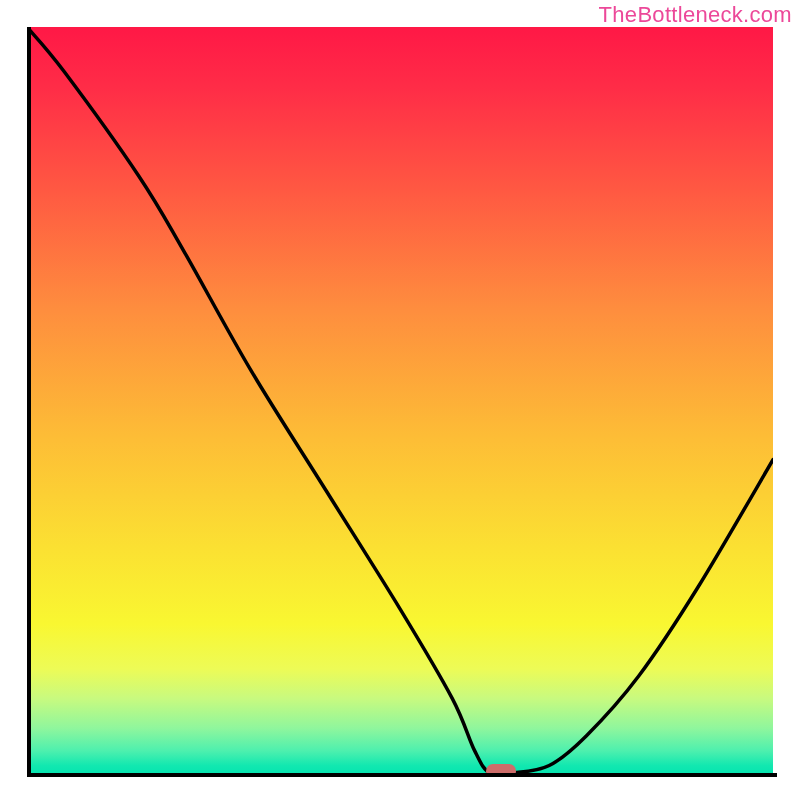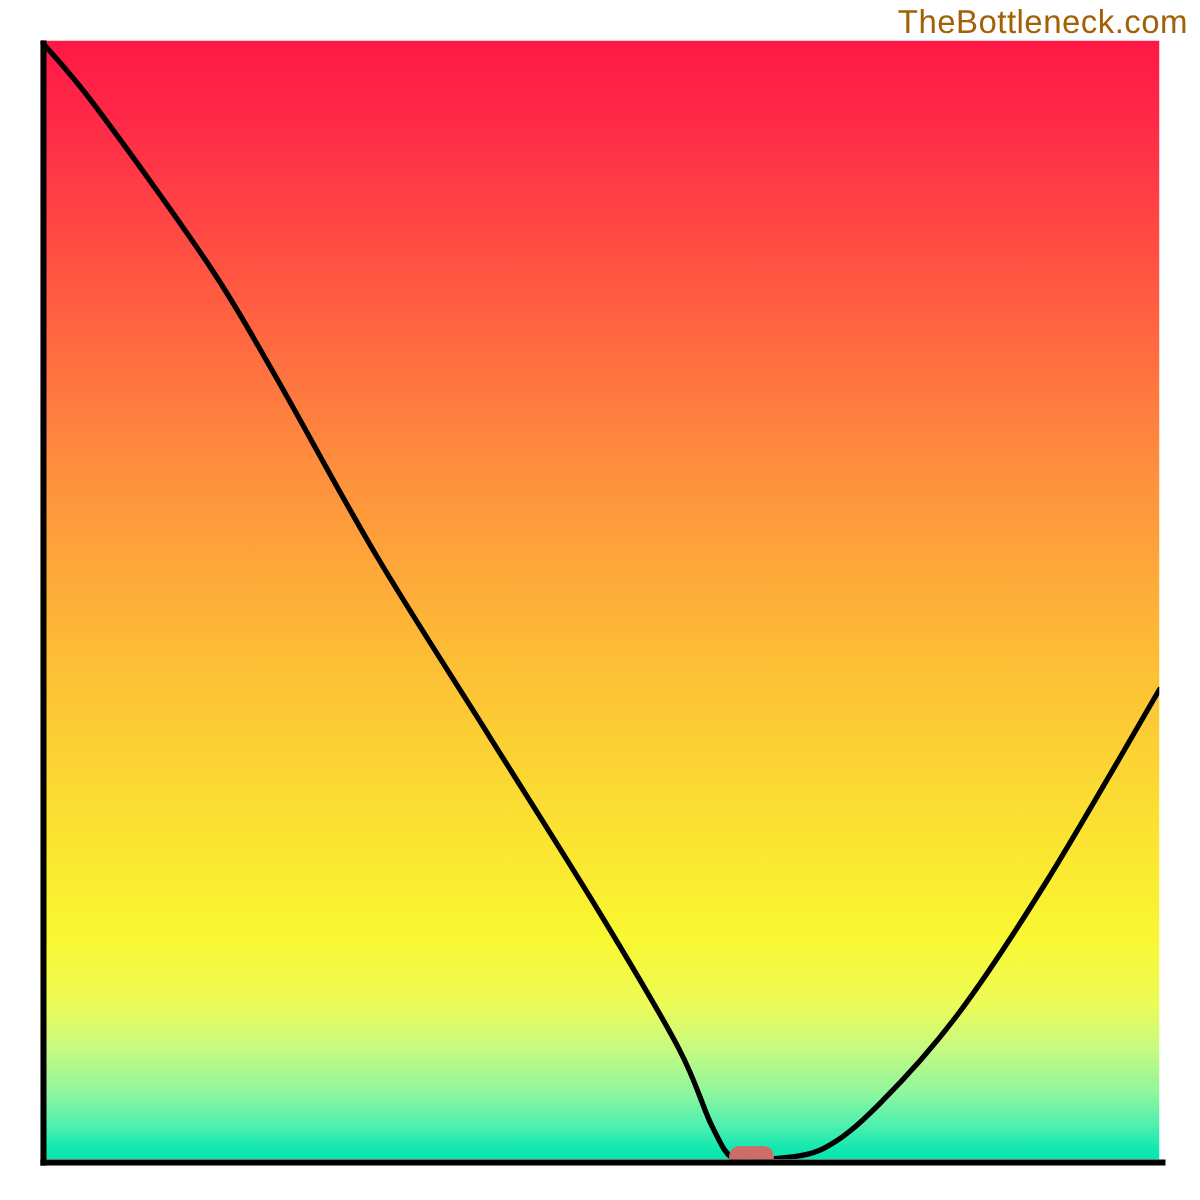--- a/index.html
+++ b/index.html
@@ -12,21 +12,21 @@
   }
   .container {
     position: relative;
     width: 800px;
     height: 800px;
   }
   .watermark {
     position: absolute;
     top: 2px;
     right: 8px;
-    color: #a16207;
+    color: #ec4899;
     font-size: 22px;
     font-weight: 500;
     letter-spacing: 0.3px;
     z-index: 20;
   }
   .plot-area {
     position: absolute;
     left: 27px;
     top: 27px;
     width: 746px;

